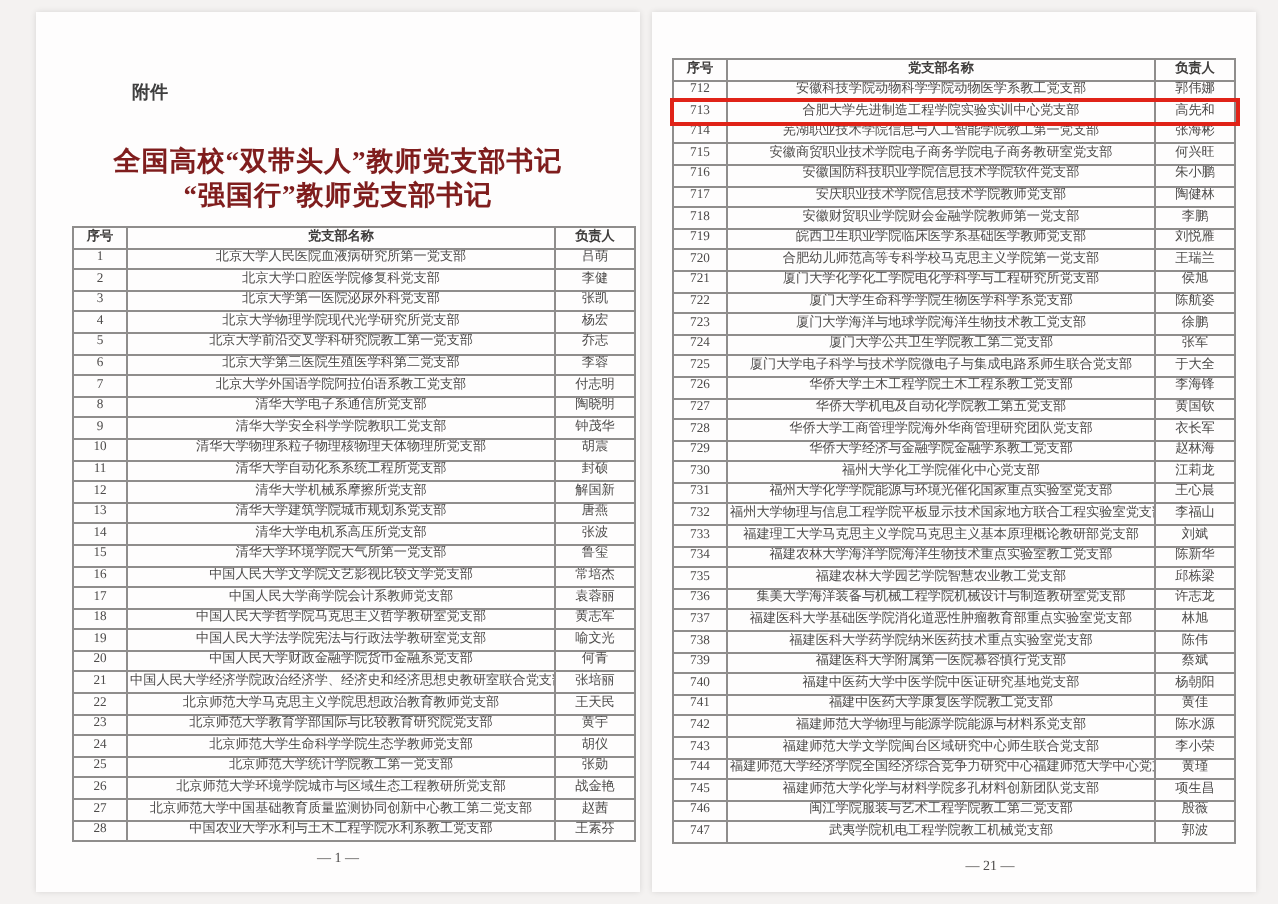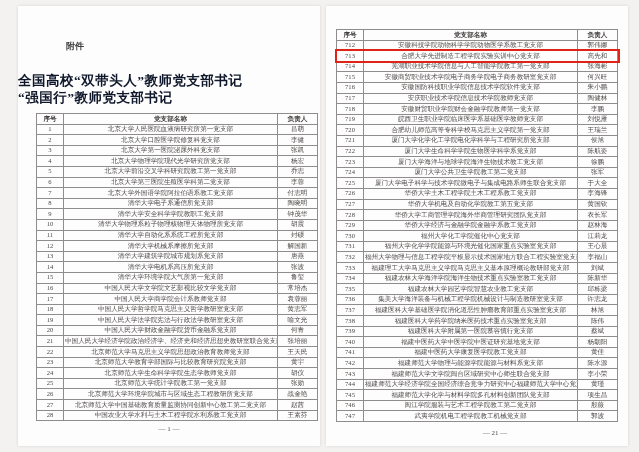--- a/index.html
+++ b/index.html
@@ -17,21 +17,21 @@
     box-shadow:0 0 3px rgba(0,0,0,0.12);
   }
   .page.left{left:18px;}
   .page.right{left:326px;}
   .attachment{
     position:absolute;top:34px;left:48px;
     font-size:9px;font-weight:bold;color:#3f3f3f;
   }
   .doc-title{
     position:absolute;top:66px;left:0;right:0;
-    text-align:left;font-weight:bold;color:#0f172a;
+    text-align:center;font-weight:bold;color:#7f1d1d;
     font-size:13.5px;line-height:17px;letter-spacing:0.5px;
   }
   table{
     border-collapse:collapse;table-layout:fixed;
     position:absolute;left:18px;width:282px;
     background:transparent;
   }
   .page.left table{top:107px;}
   .page.right table{top:23px;left:10px;}
   th,td{

